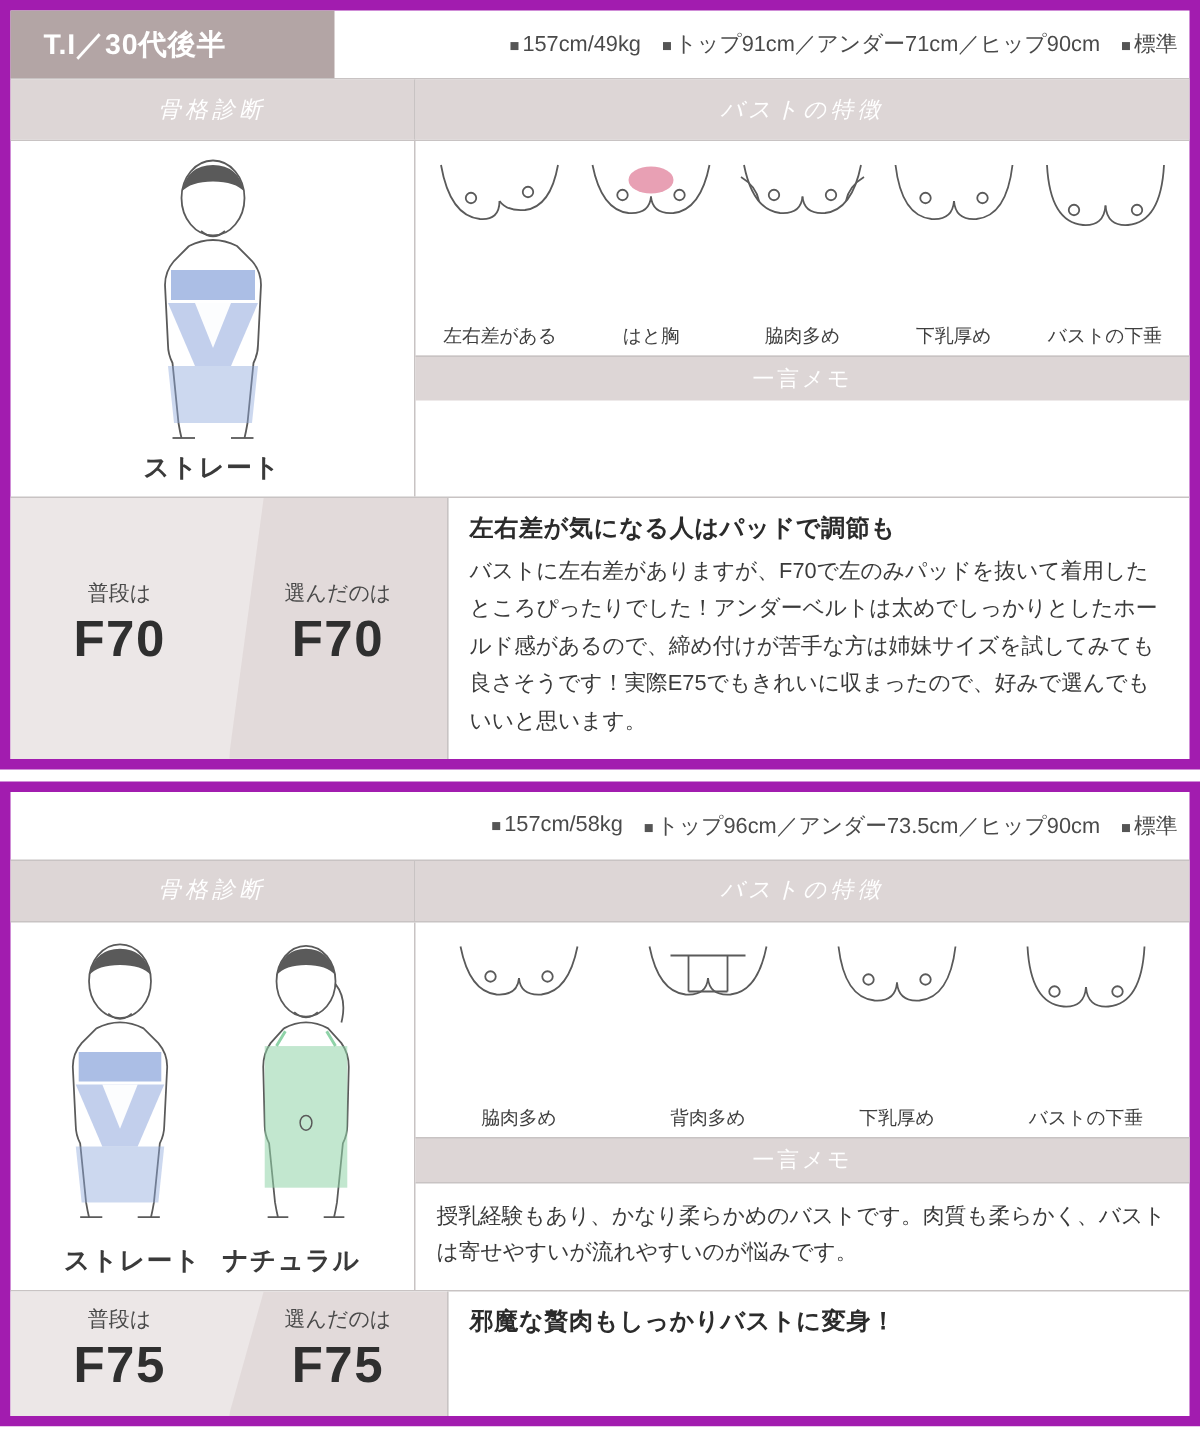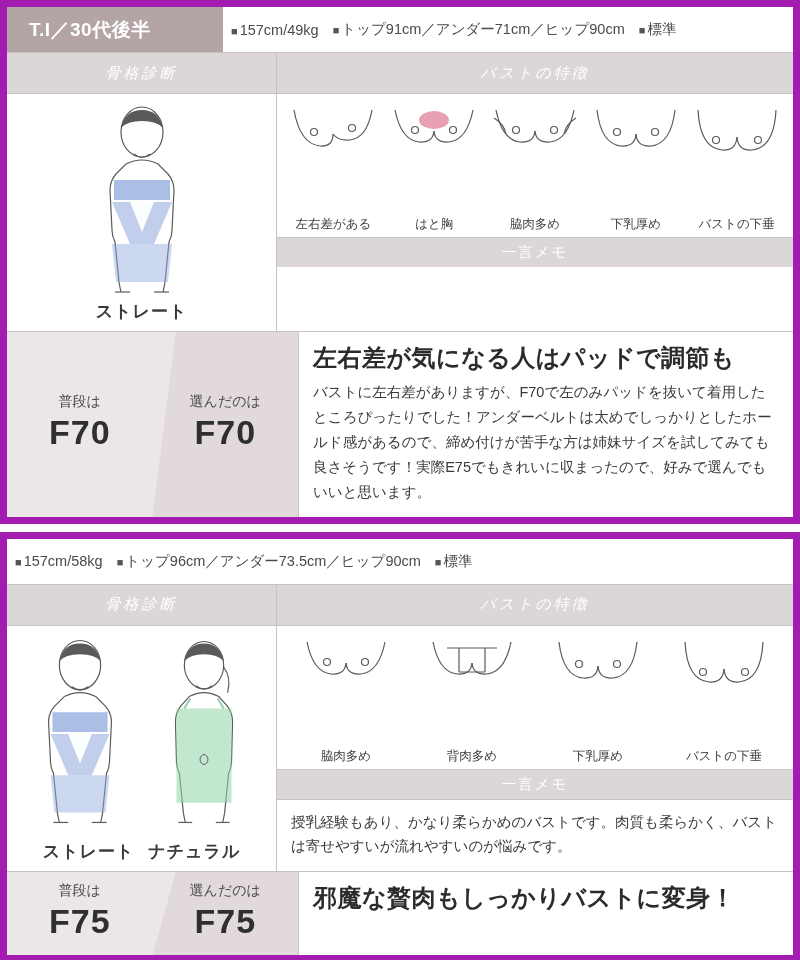--- a/index.html
+++ b/index.html
@@ -21,21 +21,21 @@
     width: 216px;
     background: #b3a5a5;
     color: #ffffff;
     font-size: 19px;
     font-weight: bold;
     display: flex; align-items: center; padding-left: 22px;
     letter-spacing: 0.5px;
   }
   .hdr-specs {
     flex: 1;
-    display: flex; align-items: center; justify-content: flex-start;
+    display: flex; align-items: center; justify-content: flex-end;
     gap: 14px;
     font-size: 14.5px;
     color: #4a4a4a;
     padding: 16px 8px;
   }
   .hdr-specs .sq { font-size: 11px; color:#555; margin-right:2px; }
   .spec { white-space: nowrap; }
 
   
   .band { display: flex; height: 40px; font-style: italic; }
@@ -88,21 +88,21 @@
 
   
   .bot { display:flex; border-top:1px solid #c8c3c3; }
   .sizes { width: 292px; border-right:1px solid #c8c3c3; background:#ece7e7; display:flex; }
   .size-cell { flex:1; display:flex; flex-direction:column; align-items:center; justify-content:center; padding: 10px 0 14px; }
   .size-cell.second { background:#e2dada; clip-path: polygon(16% 0, 100% 0, 100% 100%, 0% 100%); }
   .size-label { font-size: 14px; color:#4a4a4a; margin-bottom: 2px; }
   .size-value { font-size: 34px; font-weight: bold; color:#2f2f2f; letter-spacing: 1px; }
 
   .comment { flex:1; padding: 10px 14px 12px; }
-  .comment-title { font-size: 24px; font-weight: bold; color:#2b2b2b; margin-bottom: 6px; letter-spacing: 0.5px; }
+  .comment-title { font-size: 16px; font-weight: bold; color:#2b2b2b; margin-bottom: 6px; letter-spacing: 0.5px; }
   .comment-body { font-size: 14.5px; line-height: 1.72; color:#3a3a3a; }
 
   svg { display:block; }
 </style>
 </head>
 <body>
 
 <div class="page">
 
   <div class="card">

